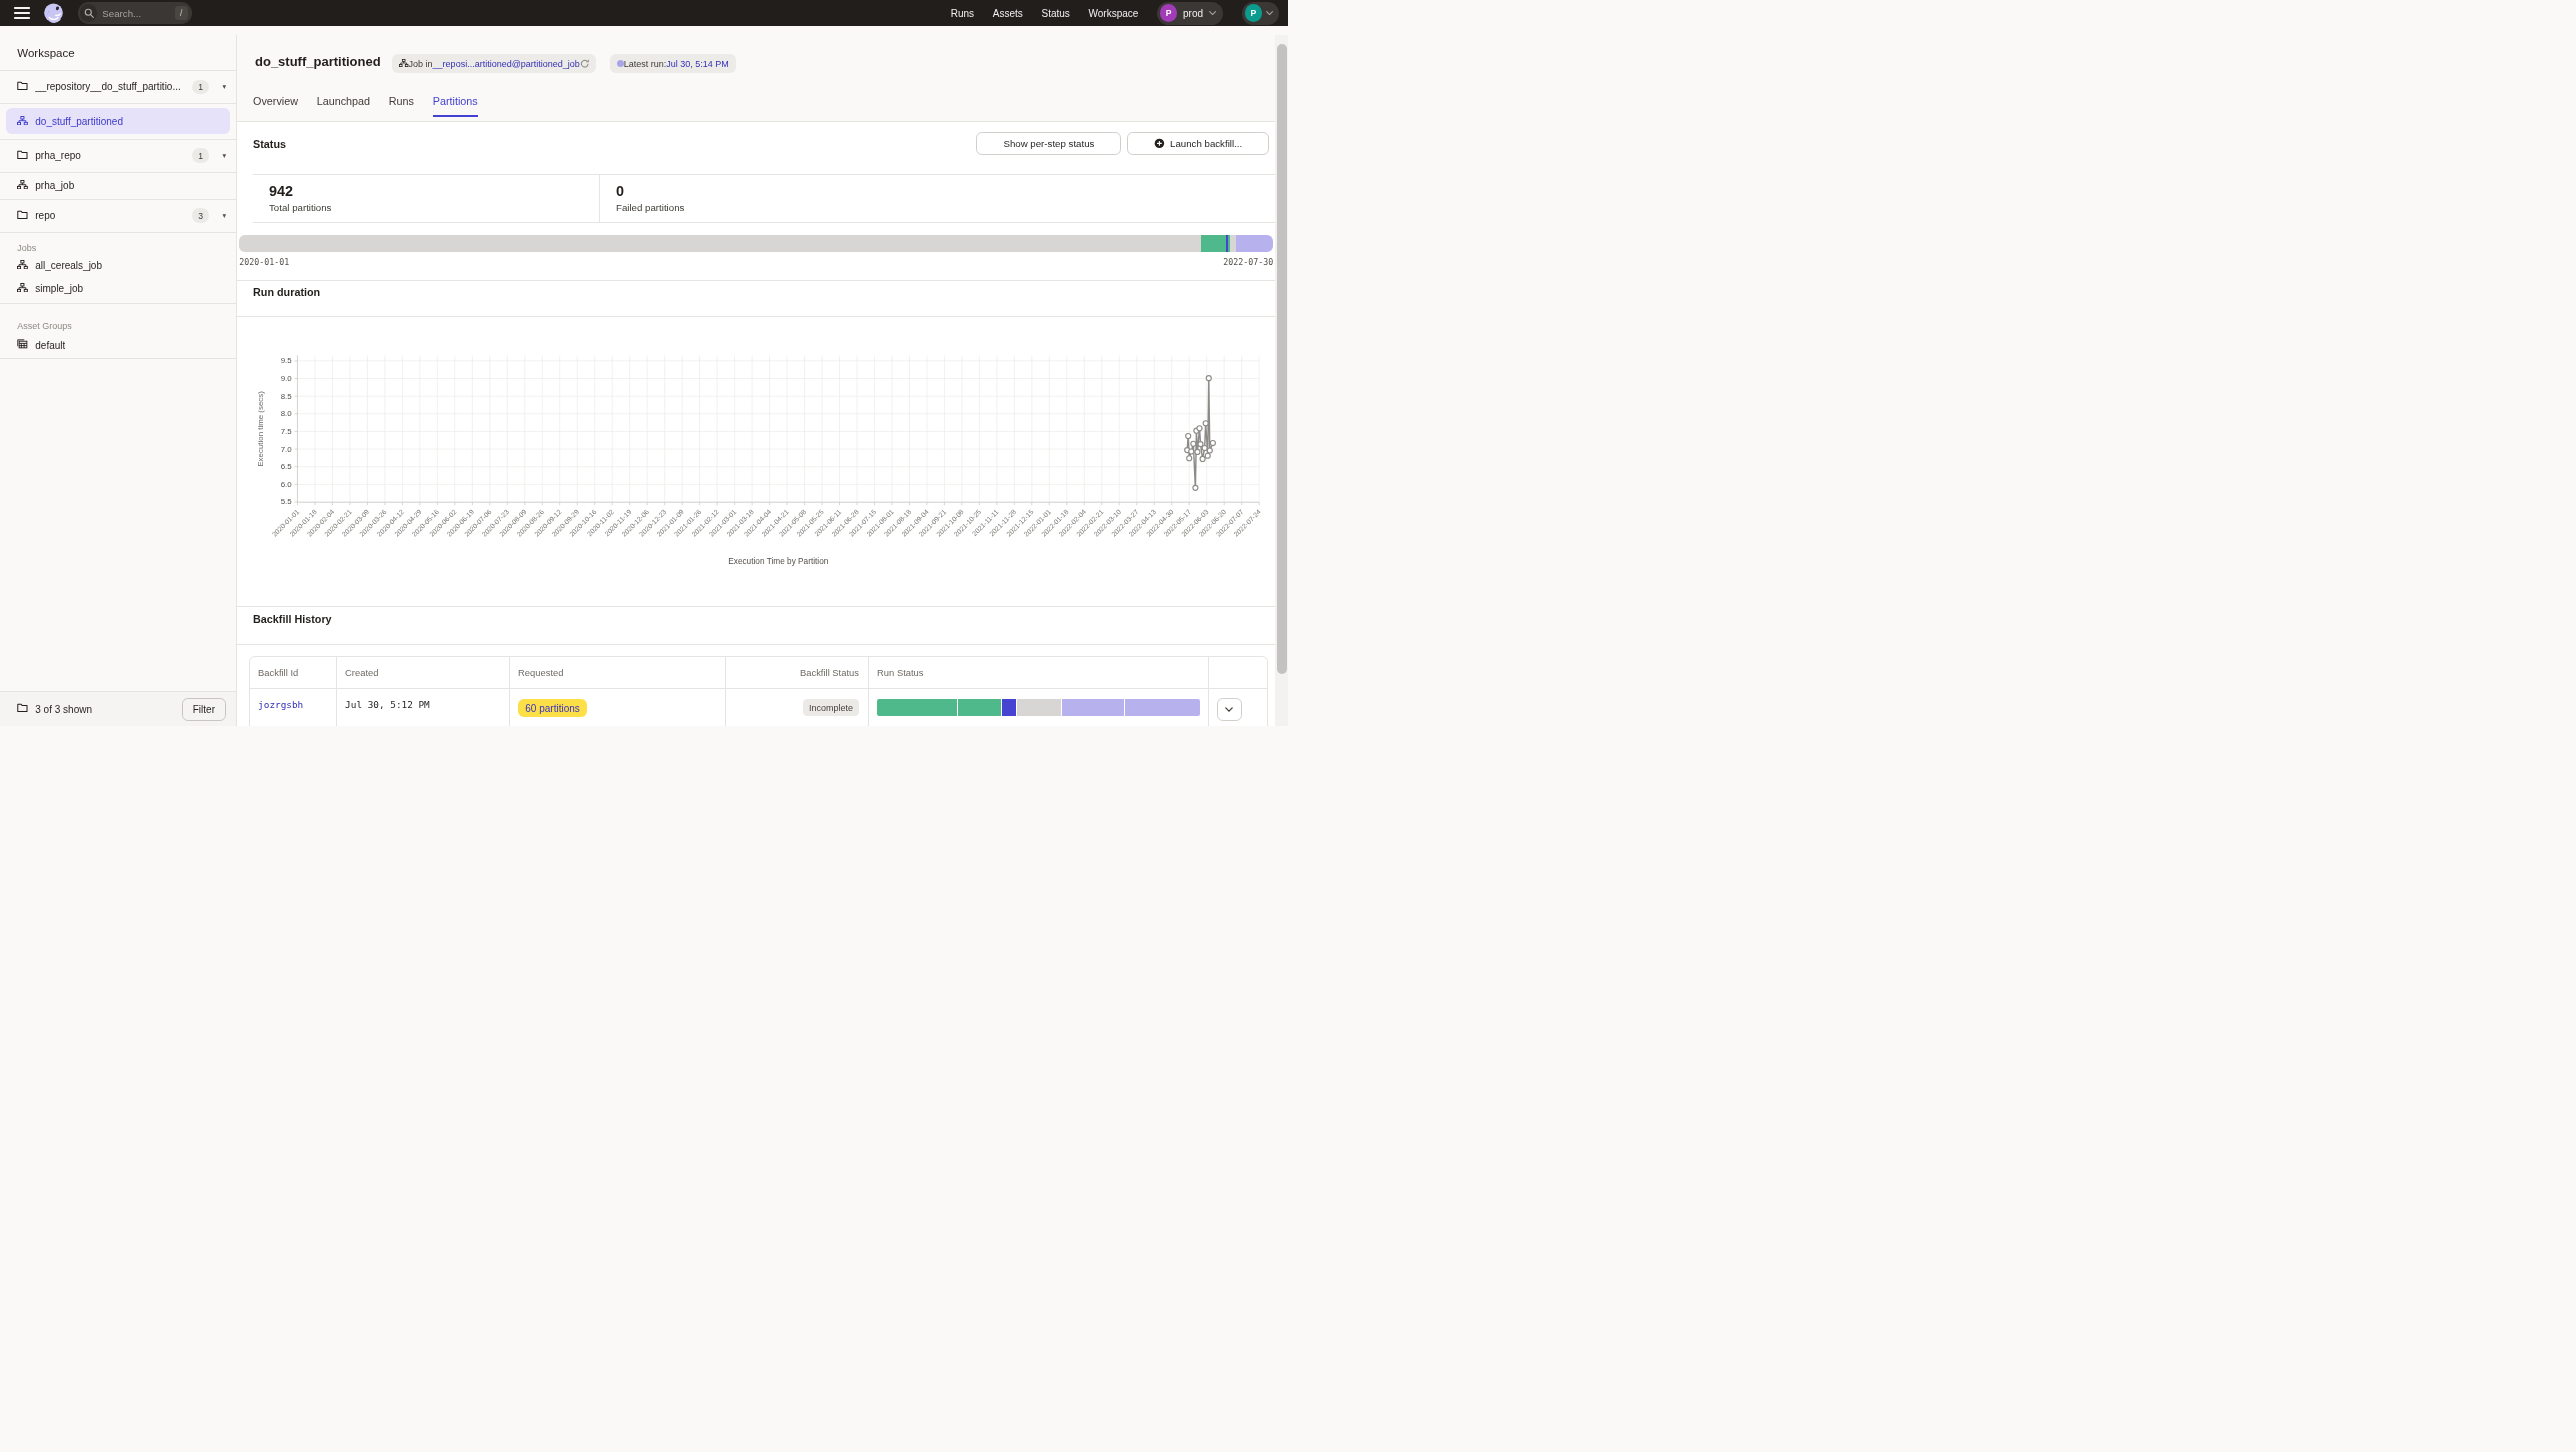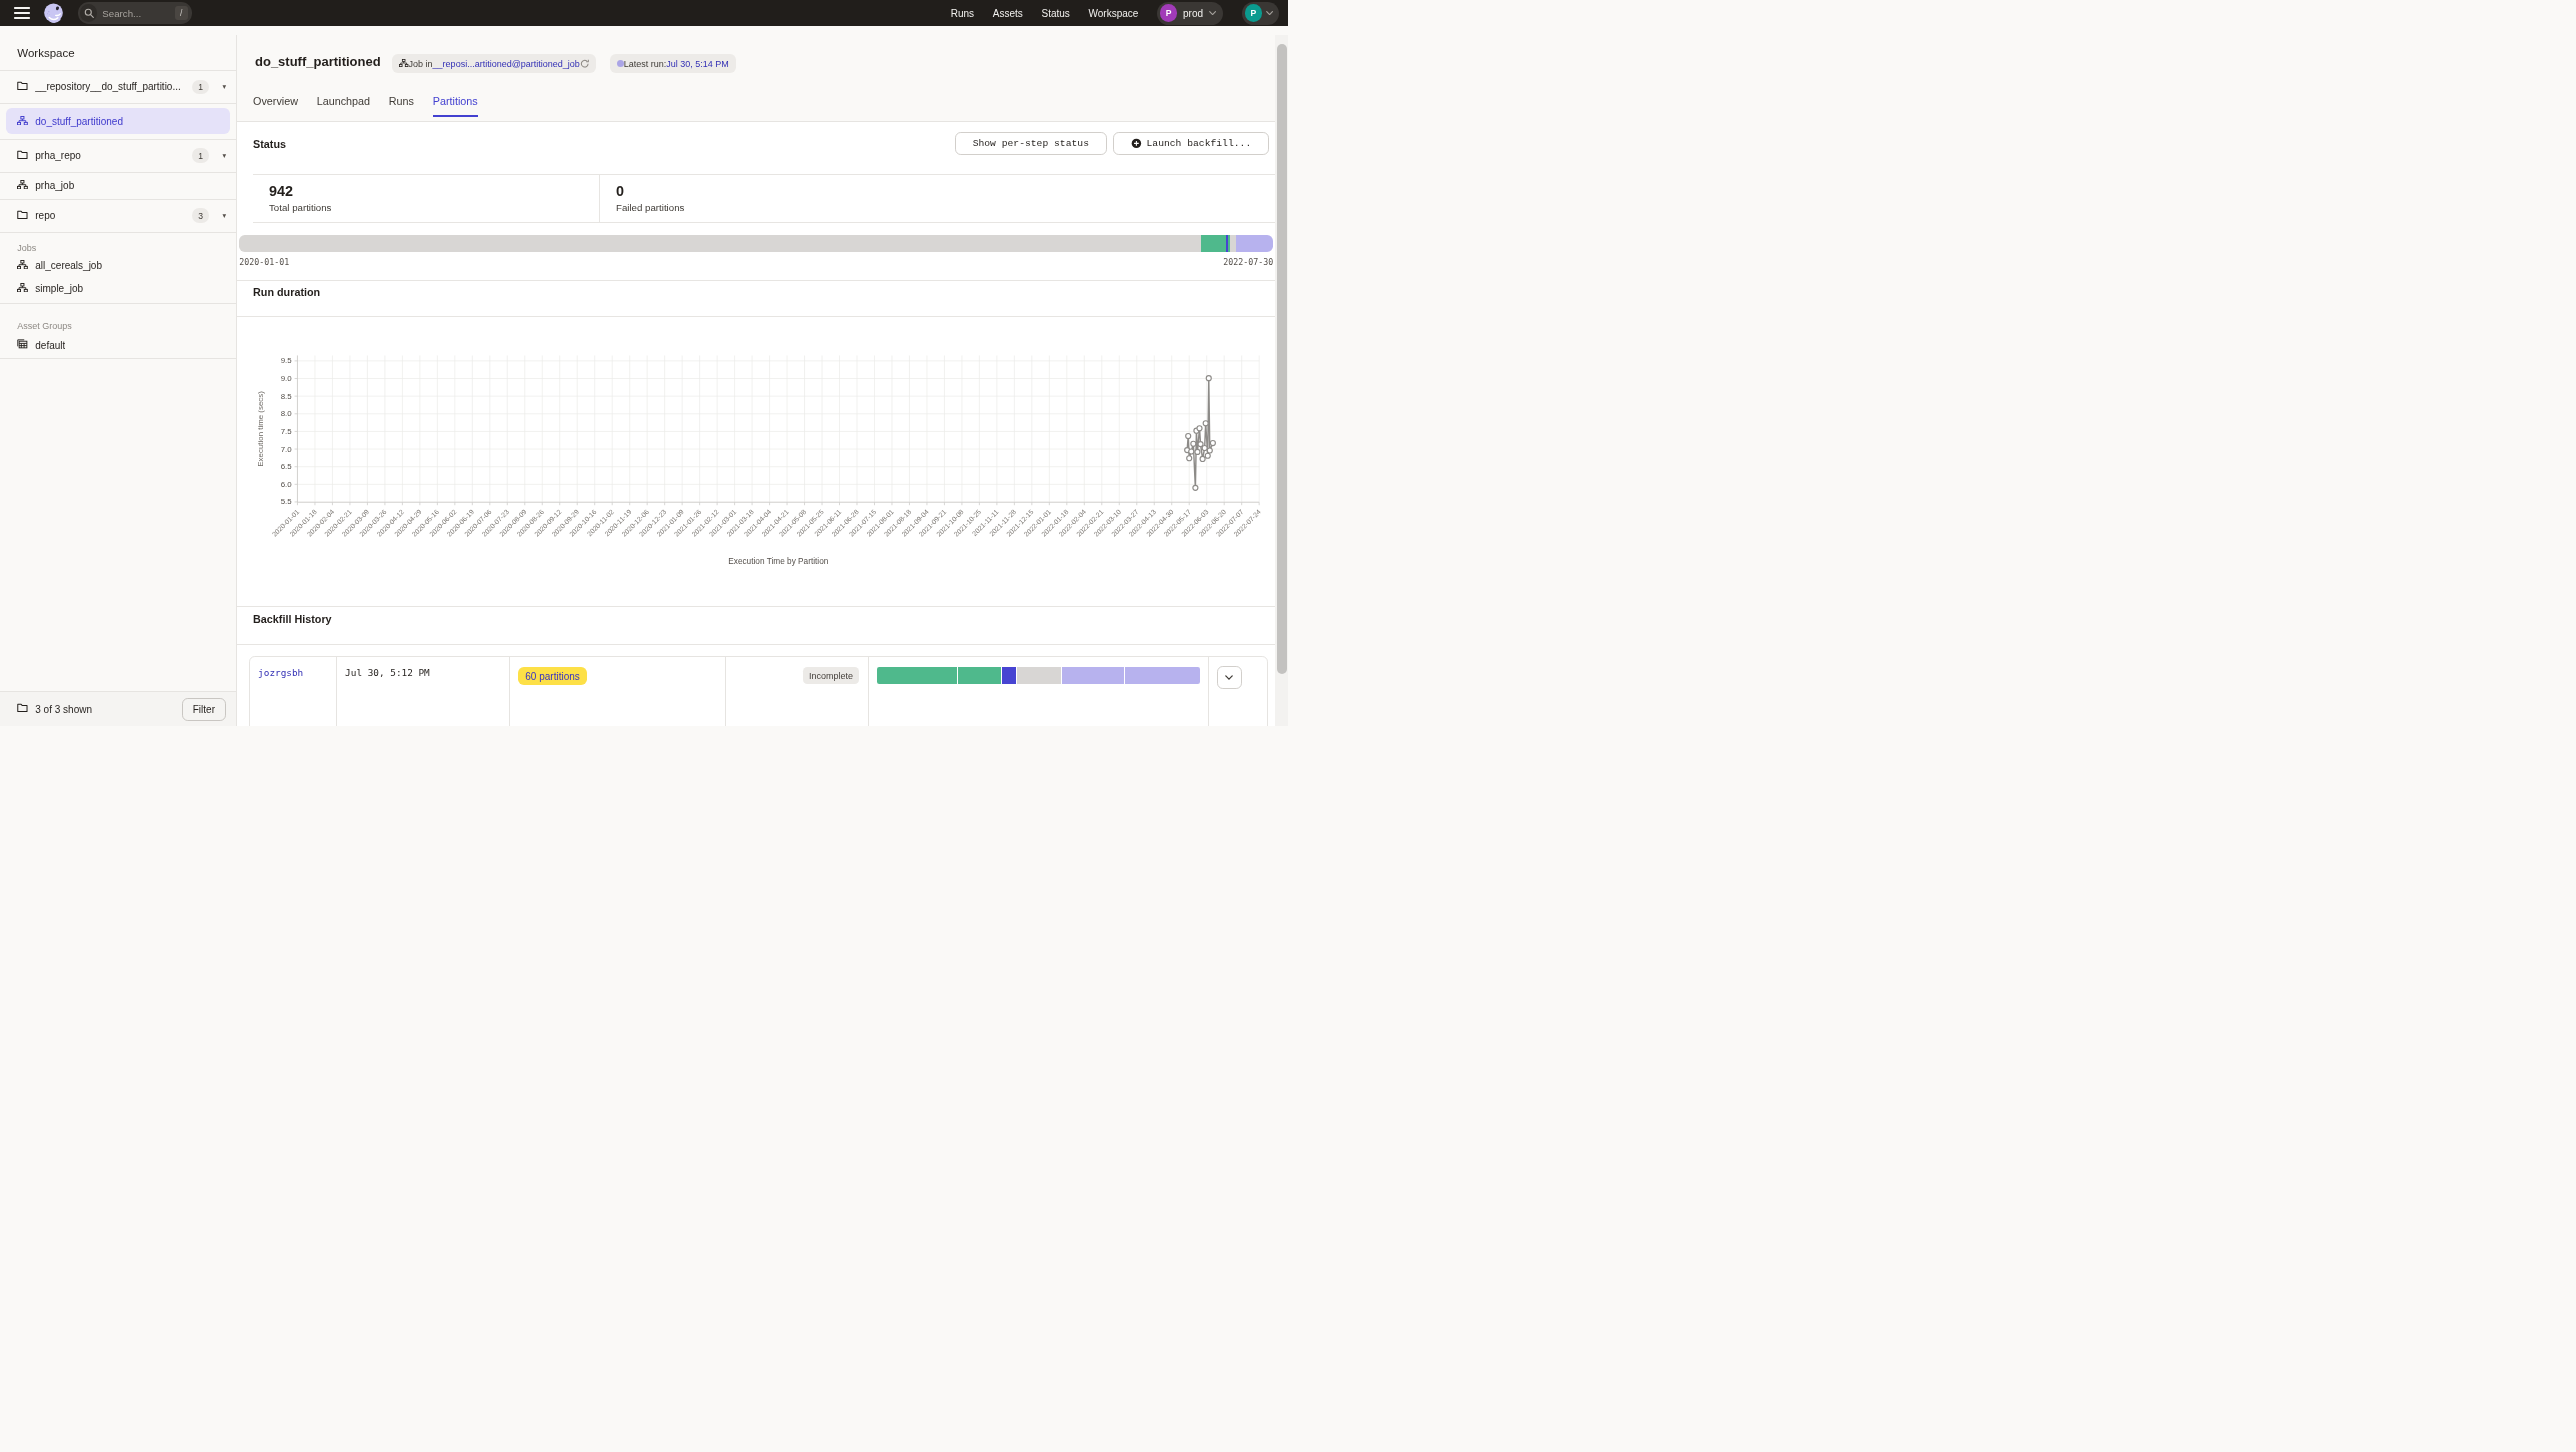--- a/index.html
+++ b/index.html
@@ -52,21 +52,21 @@
   .dot { width:6.5px; height:6.5px; border-radius:3.6px; background:#ABA5E6; }
   .refresh { display:flex; cursor:pointer; }
   .tabs { position:absolute; left:16px; top:60px; display:flex; gap:18.7px; }
   .tab { font-size:10.8px; color:#3F3B36; padding-bottom:8px; border-bottom:2.2px solid transparent; cursor:pointer; }
   .tab.active { color:#4341D0; border-bottom-color:#4341D0; }
 
   .panel { position:absolute; left:0; top:86px; width:1038px; height:863px; background:#fff; border-top:0.7px solid #E6E4E1; }
   .hr { position:absolute; left:0; right:0; border-top:0.7px solid #E7E5E2; }
   .sec-head { position:absolute; left:16px; font-size:10.8px; font-weight:600; color:#231F1C; }
   .btn-row { position:absolute; top:10px; right:5.8px; display:flex; gap:5.8px; }
-  .btn { height:23px; background:#fff; border:0.7px solid #D2CFCB; border-radius:5.8px; padding:0 17px; font-size:9.7px; color:#231F1C; font-family:Liberation Mono, monospace; display:flex; align-items:center; gap:5px; cursor:pointer; }
+  .btn { height:23px; background:#fff; border:0.7px solid #D2CFCB; border-radius:5.8px; padding:0 26px; font-size:9.7px; color:#231F1C; font-family:Liberation Sans, sans-serif; display:flex; align-items:center; gap:5px; cursor:pointer; }
   .stats { position:absolute; top:52px; left:16px; width:100%; height:49px; border-top:0.7px solid #E7E5E2; border-bottom:0.7px solid #E7E5E2; display:grid; grid-template-columns:1fr 1fr 1fr; }
   .stat { padding:8px 0 0 16px; }
   .stat + .stat { border-left:0.7px solid #E7E5E2; }
   .stat .v { font-size:14.4px; font-weight:600; }
   .stat .l { font-size:9.7px; color:#3F3B36; margin-top:2.9px; }
   .pbar { position:absolute; top:113px; left:2.2px; width:1034px; height:17.3px; border-radius:5.8px; overflow:hidden; display:flex; cursor:pointer; }
   .pbar-labels { position:absolute; top:135px; left:2.2px; width:1034px; display:flex; justify-content:space-between; font-size:8.3px; color:#55504B; }
   .seg { height:100%; }
 
   
@@ -537,20 +537,28 @@
         <circle cx="1349.985026737968" cy="83.51000000000002" r="3.5" fill="#FFFFFF" stroke="#8D8B88" stroke-width="1.6"></circle>
         <circle cx="1351.4139037433156" cy="183.96" r="3.5" fill="#FFFFFF" stroke="#8D8B88" stroke-width="1.6"></circle>
         <circle cx="1355.700534759358" cy="173.67000000000002" r="3.5" fill="#FFFFFF" stroke="#8D8B88" stroke-width="1.6"></circle>
       </svg>
 
     <div class="hr" style="top:484px;"></div>
     <div class="sec-head" style="top:491px;">Backfill History</div>
     <div class="hr" style="top:522px;"></div>
 
     <div class="bf-table">
+      <div class="bf-grid" id="bf-head">
+          <div class="bf-h">Backfill Id</div>
+          <div class="bf-h">Created</div>
+          <div class="bf-h">Requested</div>
+          <div class="bf-h right">Backfill Status</div>
+          <div class="bf-h">Run Status</div>
+          <div class="bf-h"></div>
+        </div>
       <div class="bf-grid">
         <div class="bf-c"><a class="blue-link mono">jozrgsbh</a></div>
         <div class="bf-c mono">Jul 30, 5:12 PM</div>
         <div class="bf-c">
           <span class="req-chip">60 partitions</span>
           
           
         </div>
         <div class="bf-c right-cell">
           <span class="tag">Incomplete</span>

